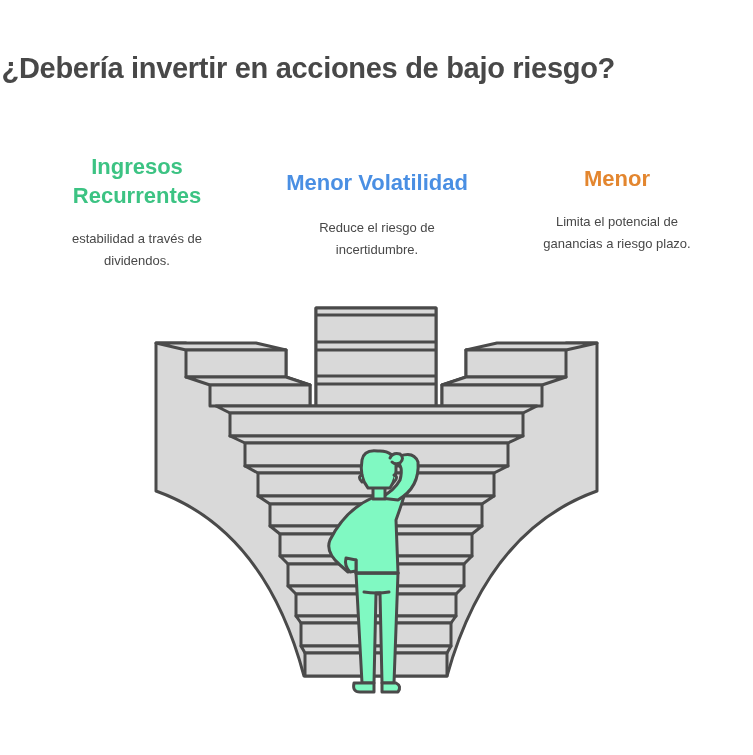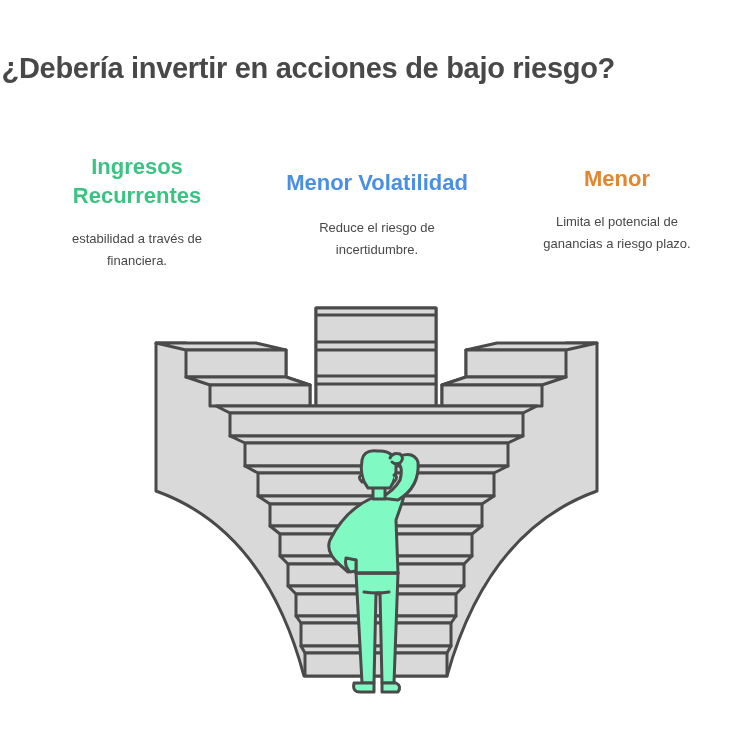--- a/index.html
+++ b/index.html
@@ -21,21 +21,21 @@
 
 <div class="title">¿Debería invertir en acciones de bajo riesgo?</div>
 
 <div class="col" id="col-left">
   <div class="head" style="color:#3cc383">
     <div>Ingresos</div>
     <div>Recurrentes</div>
   </div>
   <div class="body">
     <div>estabilidad a través de</div>
-    <div>financiera.</div>
+    <div>dividendos.</div>
   </div>
 </div>
 
 <div class="col" id="col-mid">
   <div class="head" style="color:#4a8fe3">
     <div>Menor Volatilidad</div>
   </div>
   <div class="body" style="margin-top:20px">
     <div>Reduce el riesgo de</div>
     <div>incertidumbre.</div>

